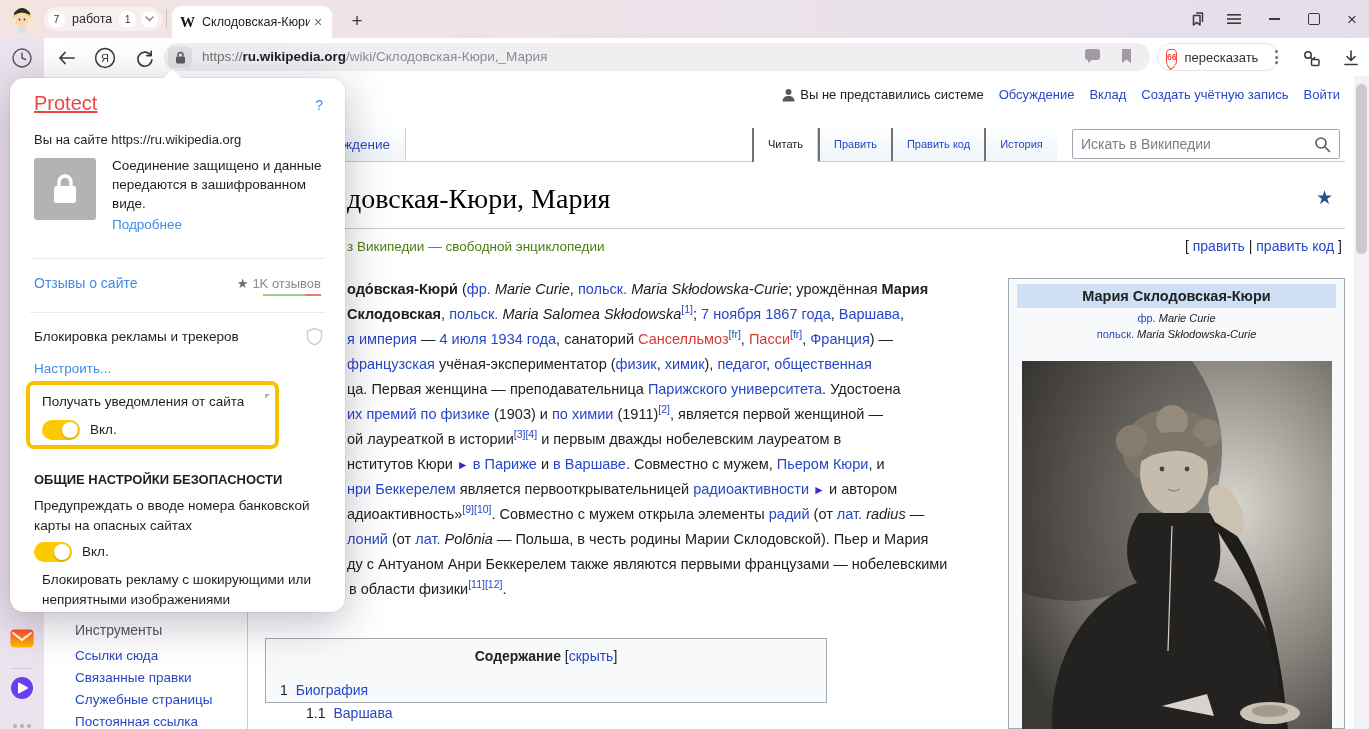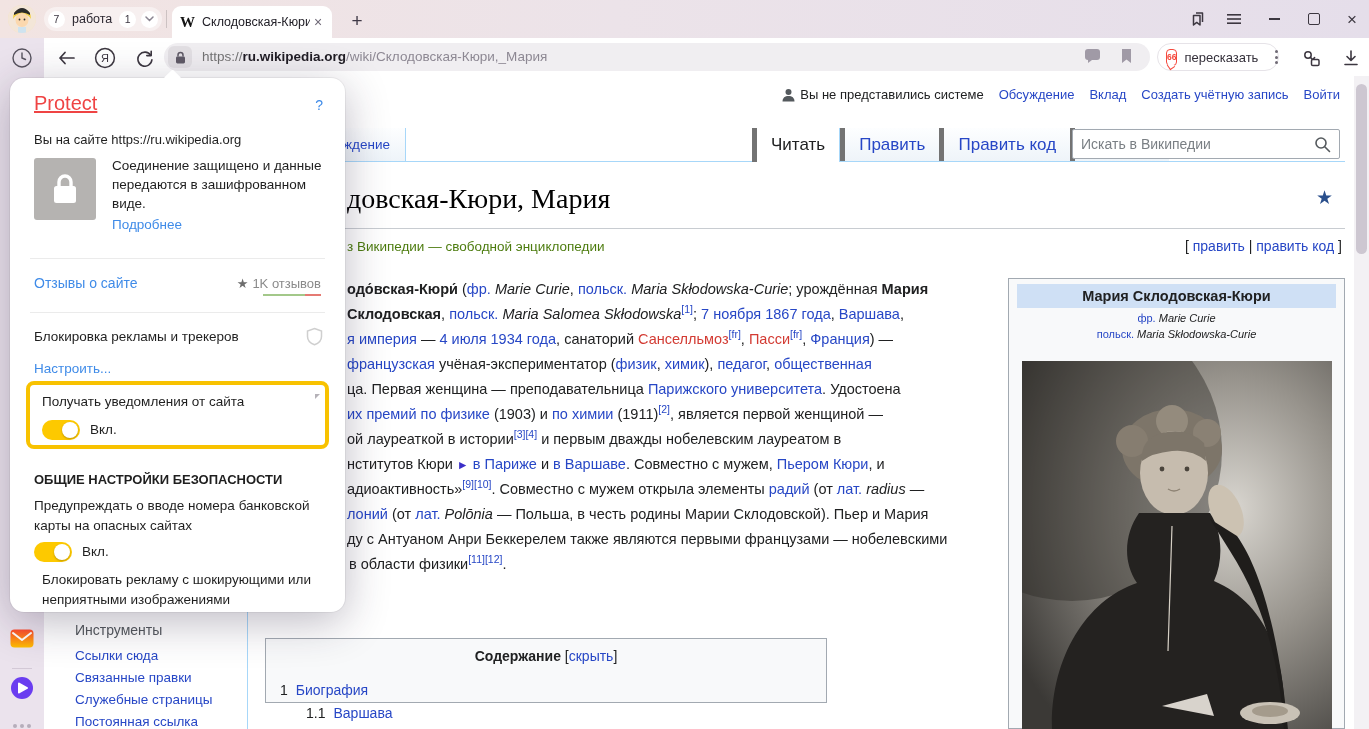--- a/index.html
+++ b/index.html
@@ -59,22 +59,22 @@
 
   
   .wiki{position:absolute;left:44px;top:76px;width:1310px;height:653px;background:#fff;overflow:hidden;
     color:#202122;font-size:14px;}
   .wlink{color:#2747c6;}
   .personal{position:absolute;top:11px;right:14px;display:flex;align-items:center;gap:15px;font-size:13px;}
   .ptab{position:absolute;top:52px;height:33px;line-height:33px;box-sizing:border-box;font-size:13.5px;}
   .ptab-partial{left:256px;width:106px;background:linear-gradient(#fdfeff,#eef4f9);border-right:1px solid #a7d7f9;
     text-align:right;padding-right:15px;color:#2747c6;}
   .tabsrow{position:absolute;left:708px;top:52px;display:flex;}
-  .wtab{height:33px;line-height:33px;padding:0 14px;font-size:17px;color:#2747c6;
-    background:linear-gradient(#fdfeff,#eef4f9);border-left:5px solid #737373;}
+  .wtab{height:33px;line-height:33px;padding:0 14px;font-size:11px;color:#2747c6;
+    background:linear-gradient(#fdfeff,#eef4f9);border-left:2px solid #737373;}
   .wtab.active{background:#fff;color:#202122;height:34px;position:relative;z-index:2;border-right:1px solid #a7d7f9;}
   .wsearch{position:absolute;left:1028px;top:53px;width:268px;height:30px;box-sizing:border-box;
     border:1px solid #a2a9b1;border-radius:2px;background:#fff;}
   .wsearch input{position:absolute;left:0;top:0;width:238px;height:28px;border:0;outline:none;padding:0 0 0 8px;
     font-size:14px;font-family:inherit;color:#202122;background:transparent;}
   .wsearch input::placeholder{color:#7a7f84;}
   .ws-icon{position:absolute;right:8px;top:6px;}
   .topline{position:absolute;left:203px;top:85px;width:1098px;height:1px;background:#a7d7f9;z-index:1;}
   .leftline{position:absolute;left:203px;top:85px;width:1px;height:568px;background:#a7d7f9;}
   .watchstar{position:absolute;left:1272px;top:110px;font-size:19px;color:#2a4f8c;}
@@ -127,21 +127,21 @@
   .p-hr{position:absolute;left:20px;width:295px;height:1px;background:#ebebeb;}
   .p-reviews-link{position:absolute;left:24px;top:197px;font-size:14px;}
   .p-reviews-right{position:absolute;right:24px;top:198px;color:#8a8a8a;font-size:13px;display:flex;align-items:center;gap:4px;}
   .p-star{color:#6d6d6d;font-size:13px;}
   .p-bars{position:absolute;right:24px;top:216px;width:58px;height:2px;display:flex;}
   .p-bar-g{width:42px;height:2px;background:#a3c88a;}
   .p-bar-r{width:16px;height:2px;background:#e57a73;}
   .p-adlabel{position:absolute;left:24px;top:251px;width:250px;}
   .p-shield{position:absolute;right:22px;top:249px;}
   .p-config{position:absolute;left:24px;top:283px;}
-  .ybox{position:absolute;left:16px;top:303px;width:303px;height:68px;border:4px solid #f8c200;border-radius:8px;box-sizing:border-box;}
+  .ybox{position:absolute;left:16px;top:303px;width:253px;height:68px;border:4px solid #f8c200;border-radius:8px;box-sizing:border-box;}
   .ybox-label{position:absolute;left:12px;top:9px;}
   .ybox-comment{position:absolute;right:12px;top:11px;}
   .toggle{width:38px;height:20px;border-radius:10px;background:#fdc900;position:relative;}
   .toggle .knob{position:absolute;right:2px;top:2px;width:16px;height:16px;border-radius:50%;background:#fff;
     box-shadow:0 1px 2px rgba(0,0,0,.25);}
   .ybox-toggle{position:absolute;left:12px;top:35px;}
   .ybox-state{position:absolute;left:60px;top:35px;line-height:20px;}
   .p-sect{position:absolute;left:24px;top:394px;font-size:13px;font-weight:bold;}
   .p-card{position:absolute;left:24px;top:418px;width:285px;line-height:20px;}
   .p-toggle2{position:absolute;left:24px;top:464px;}
@@ -358,20 +358,21 @@
 
     <div class="article">
         <div class="ln"><span class="sg-b">одо́вская-Кюри́</span><span class="sg-t"> (</span><span class="sg-l">фр.</span><span class="sg-t"> </span><span class="sg-i">Marie Curie</span><span class="sg-t">, </span><span class="sg-l">польск.</span><span class="sg-t"> </span><span class="sg-i">Maria Skłodowska-Curie</span><span class="sg-t">; урождённая </span><span class="sg-b">Мария</span></div>
         <div class="ln"><span class="sg-b">Склодовская</span><span class="sg-t">, </span><span class="sg-l">польск.</span><span class="sg-t"> </span><span class="sg-i">Maria Salomea Skłodowska</span><sup class="sg-s">[1]</sup><span class="sg-t">; </span><span class="sg-l">7 ноября</span><span class="sg-t"> </span><span class="sg-l">1867 года</span><span class="sg-t">, </span><span class="sg-l">Варшава</span><span class="sg-t">,</span></div>
         <div class="ln"><span class="sg-l">я империя</span><span class="sg-t"> — </span><span class="sg-l">4 июля</span><span class="sg-t"> </span><span class="sg-l">1934 года</span><span class="sg-t">, санаторий </span><span class="sg-r">Санселльмоз</span><sup class="sg-s">[fr]</sup><span class="sg-t">, </span><span class="sg-r">Пасси</span><sup class="sg-s">[fr]</sup><span class="sg-t">, </span><span class="sg-l">Франция</span><span class="sg-t">) —</span></div>
         <div class="ln"><span class="sg-l">французская</span><span class="sg-t"> учёная-экспериментатор (</span><span class="sg-l">физик</span><span class="sg-t">, </span><span class="sg-l">химик</span><span class="sg-t">), </span><span class="sg-l">педагог</span><span class="sg-t">, </span><span class="sg-l">общественная</span></div>
         <div class="ln"><span class="sg-t">ца. Первая женщина — преподавательница </span><span class="sg-l">Парижского университета</span><span class="sg-t">. Удостоена</span></div>
         <div class="ln"><span class="sg-l">их премий по физике</span><span class="sg-t"> (1903) и </span><span class="sg-l">по химии</span><span class="sg-t"> (1911)</span><sup class="sg-s">[2]</sup><span class="sg-t">, является первой женщиной —</span></div>
         <div class="ln"><span class="sg-t">ой лауреаткой в истории</span><sup class="sg-s">[3][4]</sup><span class="sg-t"> и первым дважды нобелевским лауреатом в</span></div>
         <div class="ln"><span class="sg-t">нститутов Кюри </span><span class="sg-a">►</span><span class="sg-t"> </span><span class="sg-l">в Париже</span><span class="sg-t"> и </span><span class="sg-l">в Варшаве</span><span class="sg-t">. Совместно с мужем, </span><span class="sg-l">Пьером Кюри</span><span class="sg-t">, и</span></div>
+        <div class="ln"><span class="sg-l">нри Беккерелем</span><span class="sg-t"> является первооткрывательницей </span><span class="sg-l">радиоактивности</span><span class="sg-t"> </span><span class="sg-a">►</span><span class="sg-t"> и автором</span></div>
         <div class="ln"><span class="sg-t">адиоактивность»</span><sup class="sg-s">[9][10]</sup><span class="sg-t">. Совместно с мужем открыла элементы </span><span class="sg-l">радий</span><span class="sg-t"> (от </span><span class="sg-l">лат.</span><span class="sg-t"> </span><span class="sg-i">radius</span><span class="sg-t"> —</span></div>
         <div class="ln"><span class="sg-l">лоний</span><span class="sg-t"> (от </span><span class="sg-l">лат.</span><span class="sg-t"> </span><span class="sg-i">Polōnia</span><span class="sg-t"> — Польша, в честь родины Марии Склодовской). Пьер и Мария</span></div>
         <div class="ln"><span class="sg-t">ду с Антуаном Анри Беккерелем также являются первыми французами — нобелевскими</span></div>
         <div class="ln"><span class="sg-t">лауреатами в области физики</span><sup class="sg-s">[11][12]</sup><span class="sg-t">.</span></div>
       </div>
 
     <div class="toc">
       <div class="toc-head"><span class="sg-b">Содержание</span><span class="sg-t"> [</span><span class="sg-l">скрыть</span><span class="sg-t">]</span></div>
       <div class="toc-item" style="top:43px">
         <span class="toc-num">1</span><span class="wlink">Биография</span>

